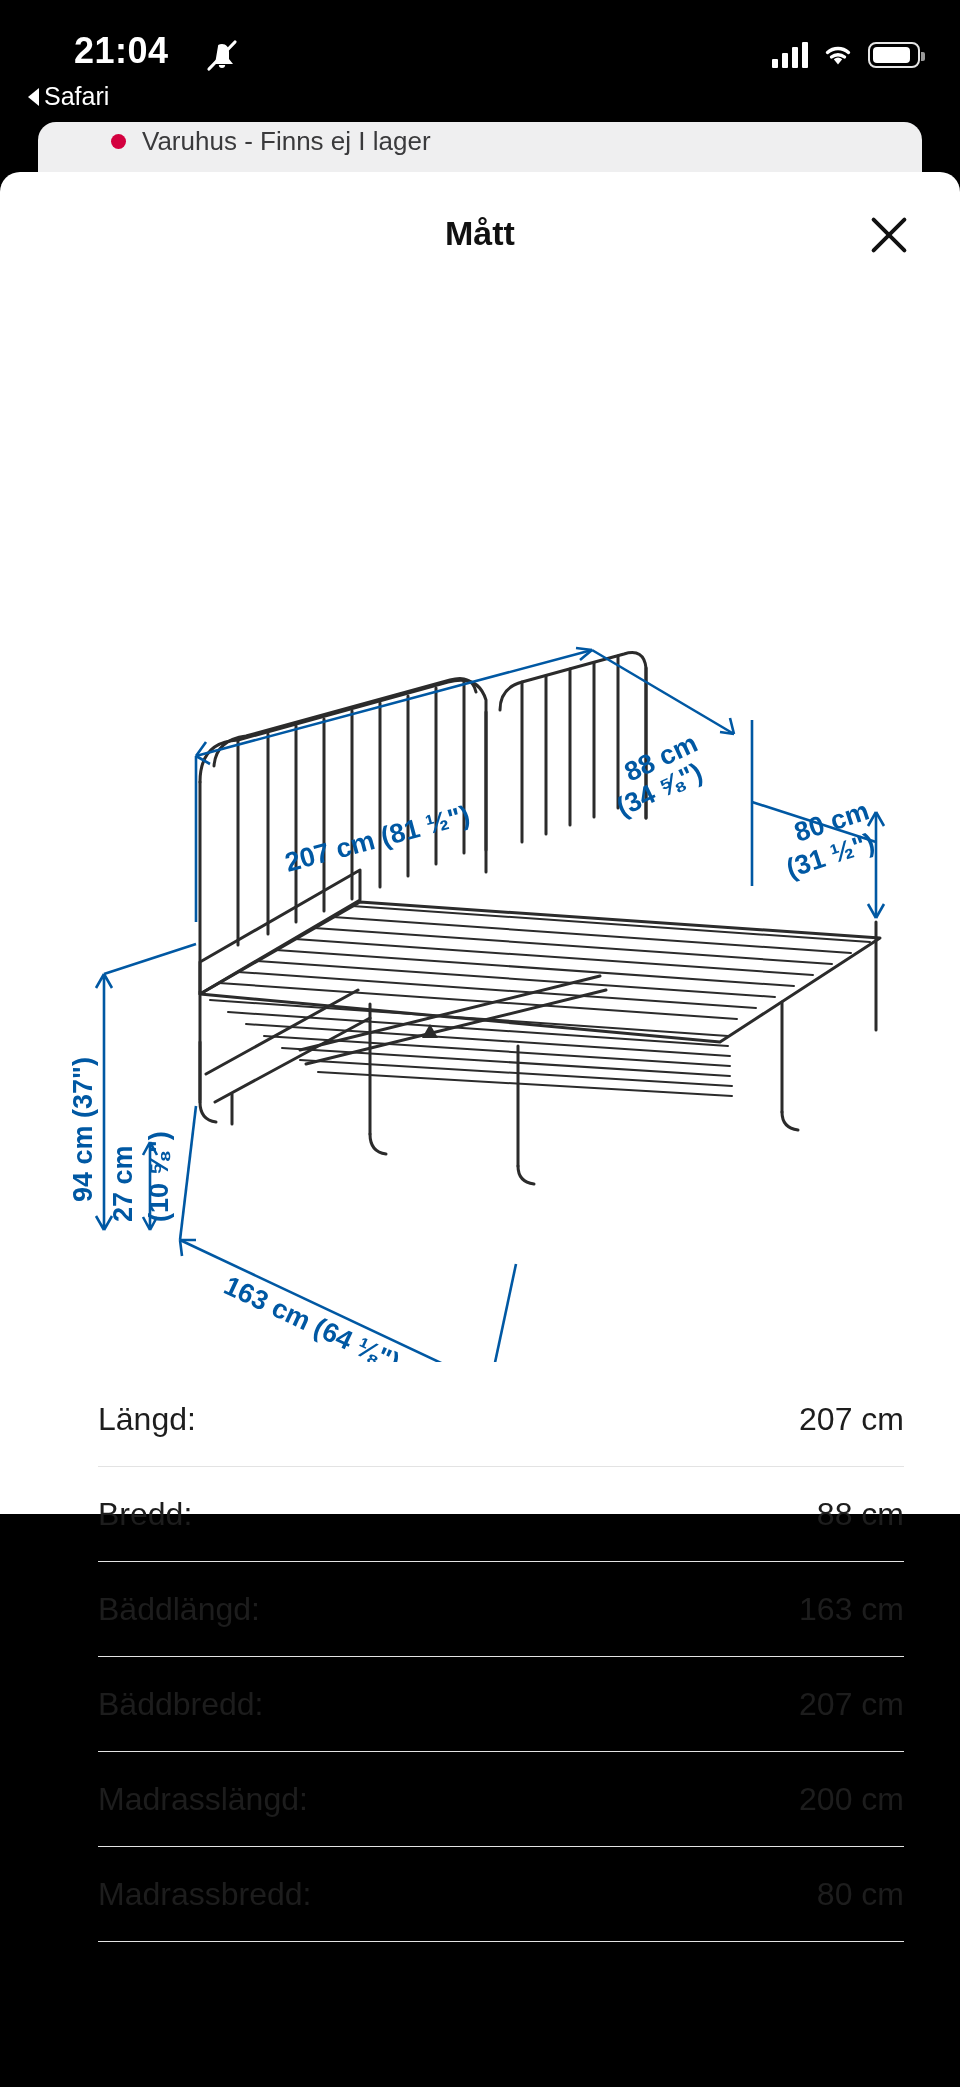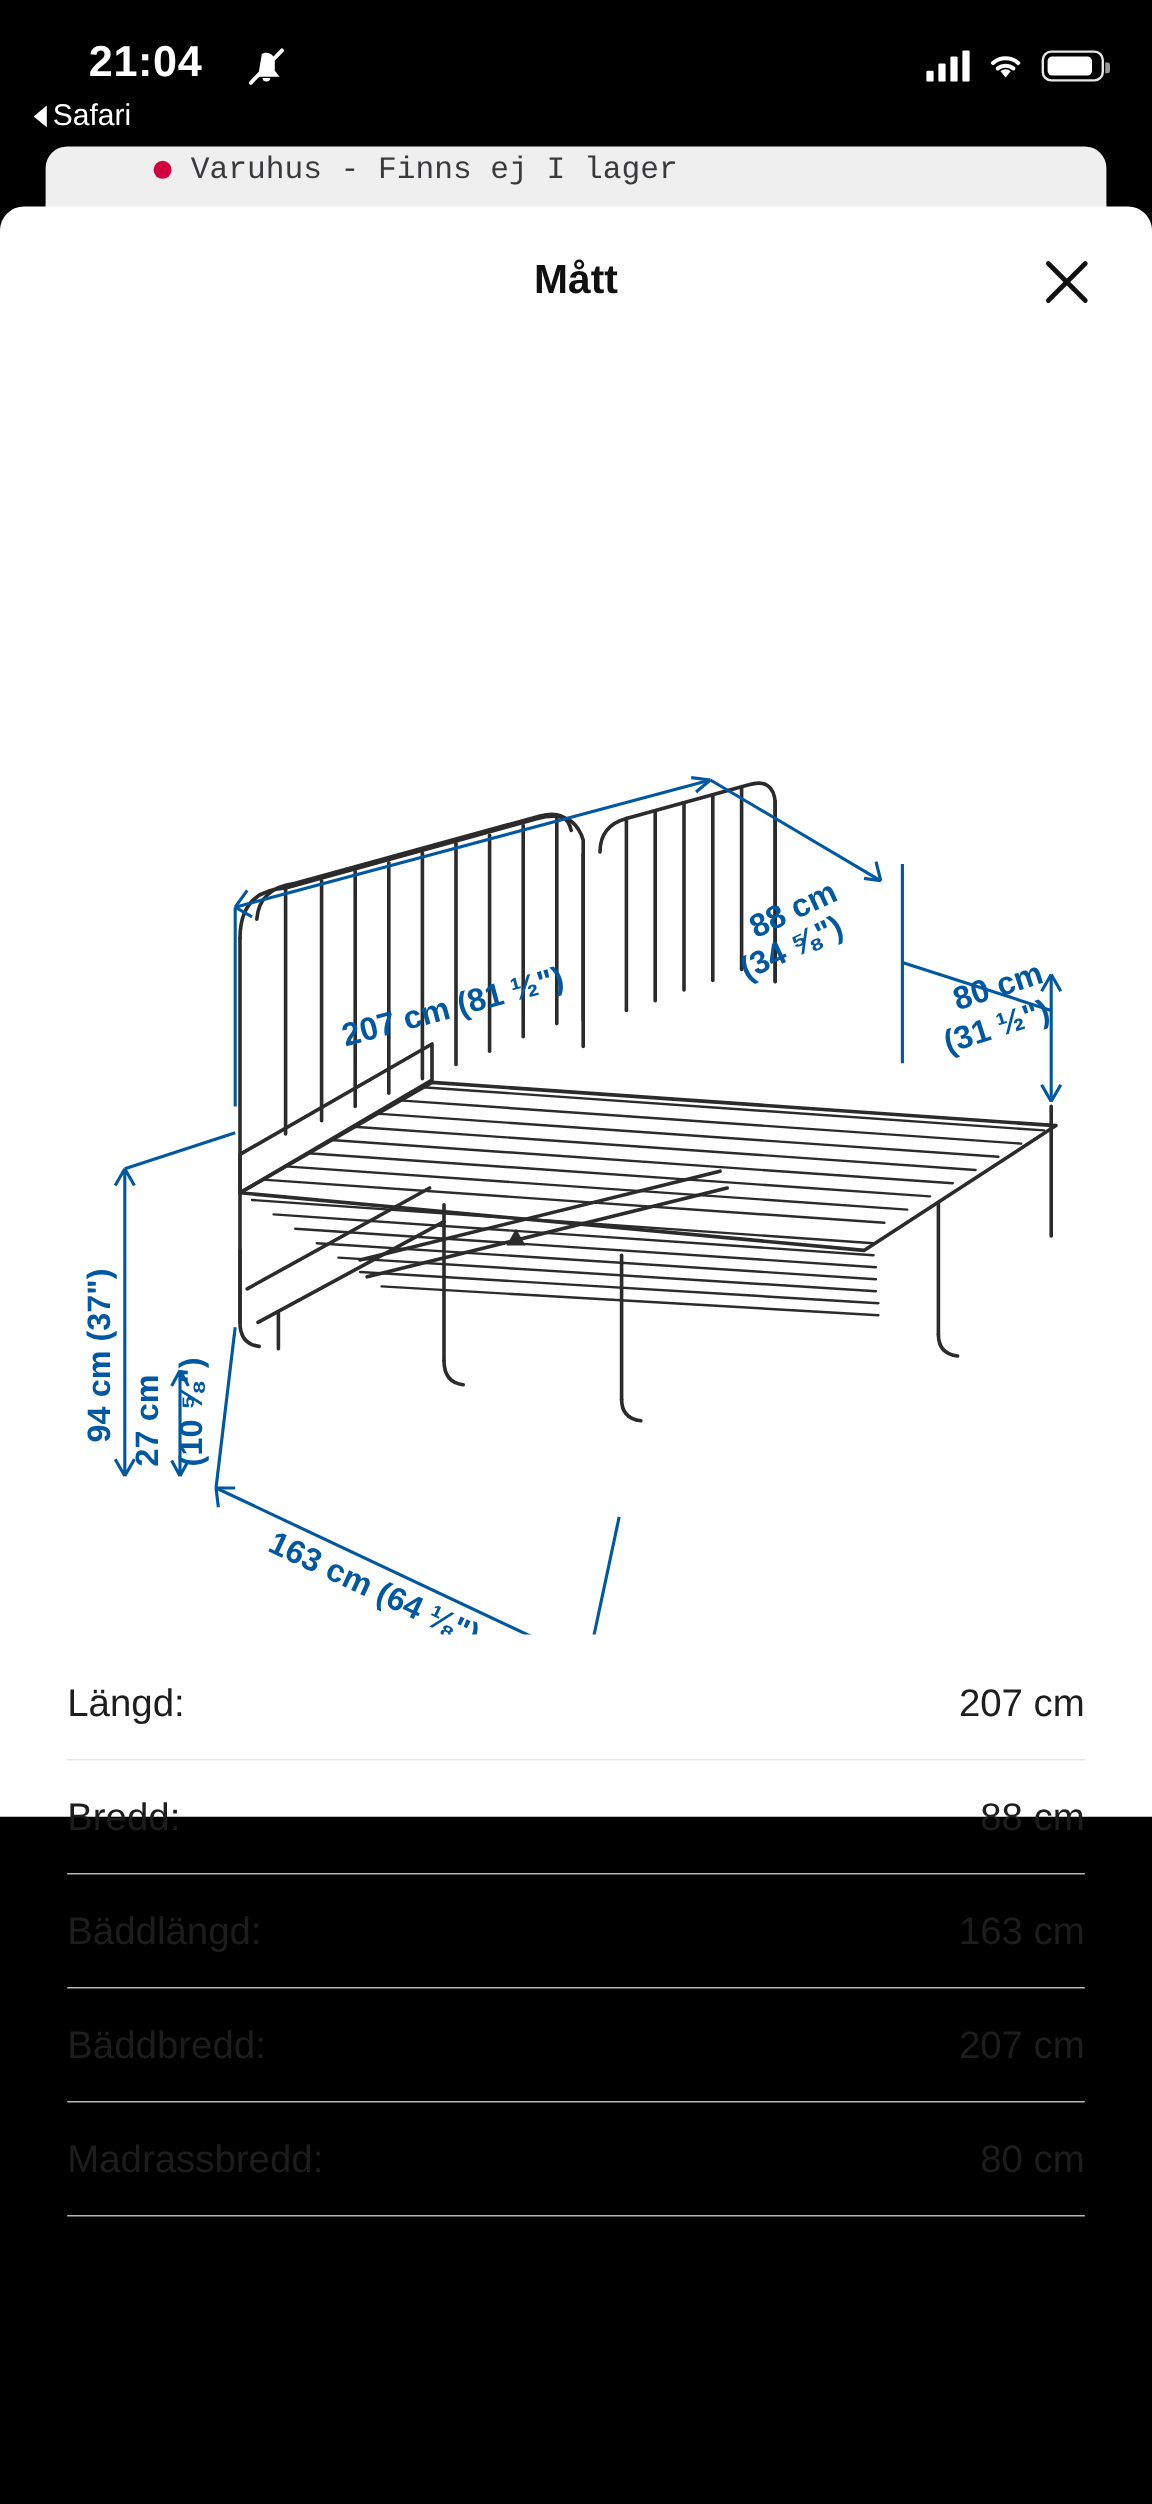--- a/index.html
+++ b/index.html
@@ -88,27 +88,26 @@
   .behind {
     position: absolute;
     left: 38px; top: 122px;
     width: 884px; height: 120px;
     background: #efeff0;
     border-radius: 18px 18px 0 0;
     overflow: hidden;
   }
   .behind-row {
     position: absolute;
-    left: 90px; top: 4px;
+    left: 73px; top: 4px;
     display: flex;
     align-items: center;
     gap: 16px;
     color: #3a3a3c;
     font-size: 26px;
-    font-family: Liberation Mono, monospace;
   }
   .dot-red {
     width: 15px; height: 15px;
     border-radius: 50%;
     background: #d3003f;
     display: inline-block;
   }
 
   
   .sheet {
@@ -158,20 +157,21 @@
     width: 848px;
   }
   .spec-row {
     display: flex;
     align-items: center;
     justify-content: space-between;
     height: 95px;
     border-bottom: 1px solid #e3e3e3;
     font-size: 32px;
     color: #1d1d1d;
+    margin-left: 42px;
   }
   .spec-row .k { font-weight: 400; }
   .spec-row .v { font-weight: 400; }
 </style>
 </head>
 <body>
 
 <div class="screen">
 
   <div class="statusbar">
@@ -355,20 +355,24 @@
       </div>
       <div class="spec-row">
         <span class="k">Bäddlängd:</span>
         <span class="v">163 cm</span>
       </div>
       <div class="spec-row">
         <span class="k">Bäddbredd:</span>
         <span class="v">207 cm</span>
       </div>
       <div class="spec-row">
+        <span class="k">Madrasslängd:</span>
+        <span class="v">200 cm</span>
+      </div>
+      <div class="spec-row">
         <span class="k">Madrassbredd:</span>
         <span class="v">80 cm</span>
       </div>
 
     </div>
 
   </div>
 </div>
 
 </body></html>

